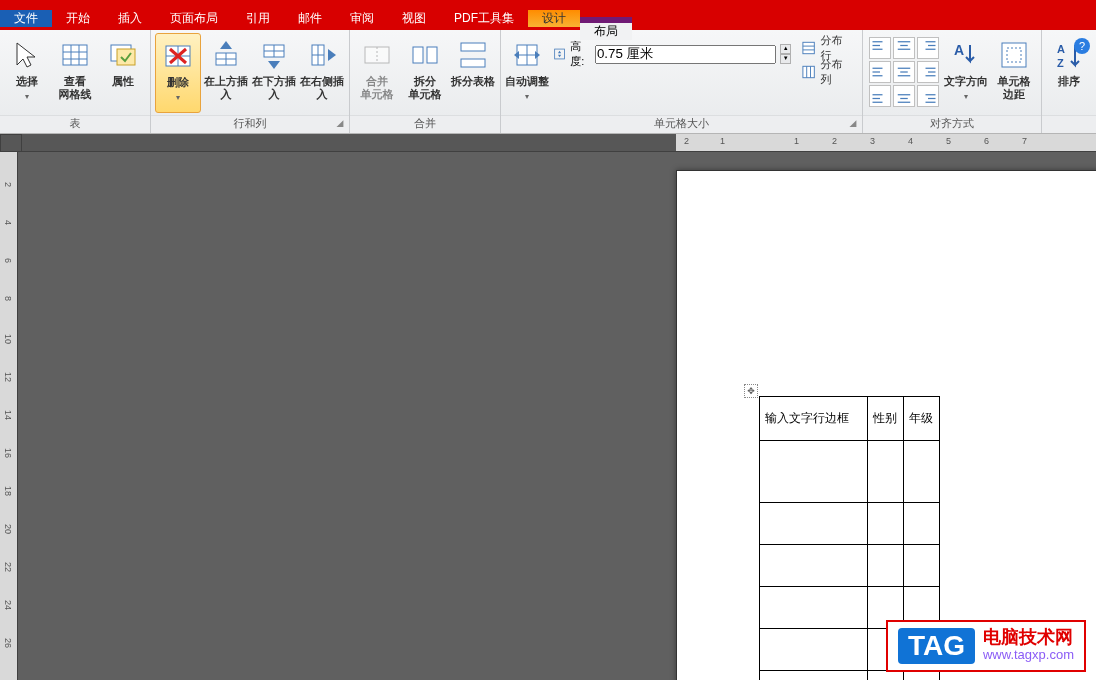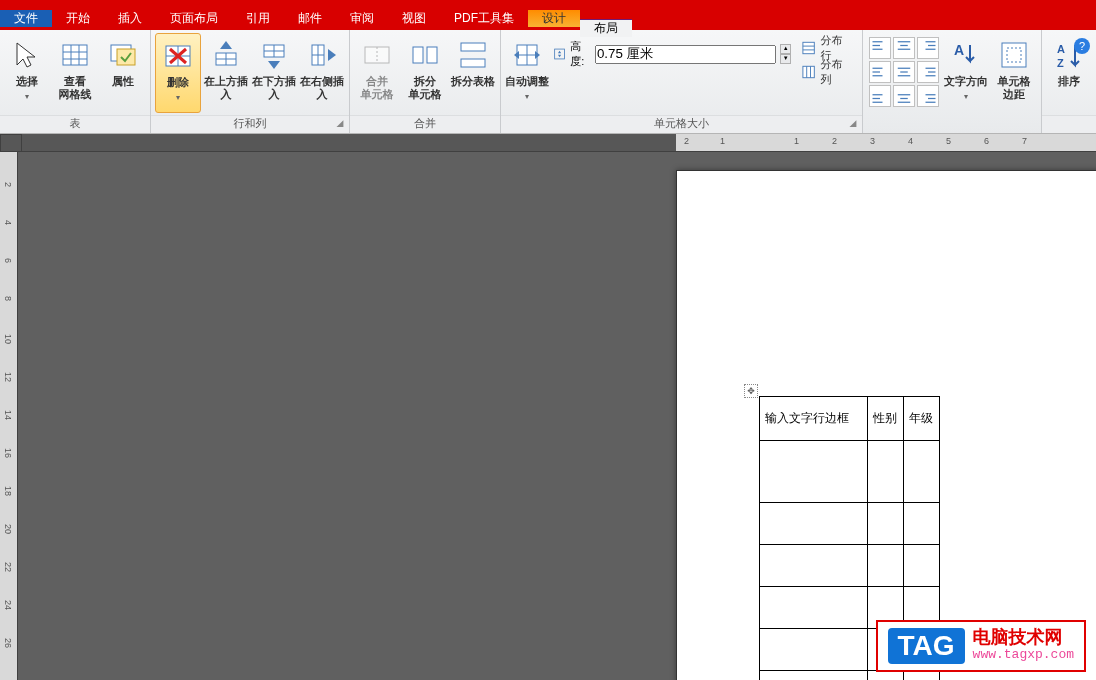--- a/index.html
+++ b/index.html
@@ -5,21 +5,21 @@
 * { margin: 0; padding: 0; box-sizing: border-box; font-family: "Microsoft YaHei", sans-serif; }
 body { background: #606060; width: 1096px; height: 680px; overflow: hidden; position: relative; }
 
 
 .title-bar { height: 6px; background: #d80000; }
 
 
 .tab-strip { height: 24px; background: #d80000; display: flex; align-items: center; font-size: 12px; color: #fff; }
 .tab { padding: 0 14px; display: flex; align-items: center; cursor: pointer; }
 .tab.file { background: #1a5fb4; }
-.tab.active { background: #f1f2f3; color: #000; border-top: 1px solid #701a75; margin-top: 20px; }
+.tab.active { background: #f1f2f3; color: #000; border-top: 6px solid #701a75; margin-top: 20px; }
 .tab.context { background: linear-gradient(#ff8c00, #f9b233); color: #333; }
 .tab.context.active { background: #f1f2f3; color: #000; }
 
 
 .ribbon { height: 104px; background: linear-gradient(#f6f7f8, #e8eaec); border-bottom: 1px solid #b5b5b5; display: flex; }
 .group { border-right: 1px solid #c9cbce; display: flex; flex-direction: column; }
 .group-body { flex: 1; display: flex; align-items: flex-start; padding: 3px 4px 0 4px; gap: 2px; }
 .group-label { height: 18px; font-size: 11px; color: #555; text-align: center; position: relative; border-top: 1px solid #dcdee0; background: #edeef0; }
 .group-label .launcher { position: absolute; right: 3px; top: 2px; width: 12px; height: 12px; font-size: 9px; color: #888; cursor: pointer; }
 
@@ -59,21 +59,21 @@
 .doc-table td.c1 { width: 108px; }
 .doc-table td.c2 { width: 36px; margin-left: 36px; }
 .doc-table td.c3 { width: 36px; margin-top: 44px; }
 .doc-table tr.hdr td { height: 28px; }
 
 
 .watermark { position: absolute; right: 10px; bottom: 8px; display: flex; align-items: center; gap: 8px; background: #fff; padding: 6px 10px; border: 2px solid #e00000; }
 .watermark .tag { background: #1073d6; color: #fff; font-weight: bold; font-size: 28px; padding: 2px 10px; border-radius: 4px; font-family: Arial; }
 .watermark .txt { display: flex; flex-direction: column; line-height: 18px; }
 .watermark .t1 { color: #e00000; font-size: 18px; font-weight: bold; }
-.watermark .t2 { color: #ec4899; font-size: 13px; font-family: Liberation Mono, monospace; }
+.watermark .t2 { color: #8b5cf6; font-size: 13px; }
 
 .help-ico { position: absolute; right: 6px; top: 38px; width: 16px; height: 16px; background: #2a7de1; color: #fff; border-radius: 50%; font-size: 11px; text-align: center; line-height: 16px; cursor: pointer; }
 </style>
 </head>
 <body>
 
 <div class="title-bar"></div>
 
 <div class="tab-strip">
   <div class="tab file">文件</div>
@@ -365,20 +365,21 @@
         <div class="ico">
             <svg viewBox="0 0 32 32">
               <rect x="4" y="4" width="24" height="24" fill="#fff" stroke="#4a7ebb"></rect>
               <rect x="9" y="9" width="14" height="14" fill="none" stroke="#4a7ebb" stroke-dasharray="2"></rect>
             </svg>
           </div>
         <div class="lbl" style="white-space:pre-line">单元格
 边距</div>
       </div>
     </div>
+    <div class="group-label"><span>对齐方式</span></div>
   </div>
 
   <div class="group" style="border-right:none">
     <div class="group-body">
       <div class="big-btn">
         <div class="ico">
             <svg viewBox="0 0 32 32">
               <text x="4" y="14" font-size="11" fill="#2a5ca8" font-weight="bold">A</text>
               <text x="4" y="28" font-size="11" fill="#2a5ca8" font-weight="bold">Z</text>
               <path d="M22 6 L22 26 L18 22 M22 26 L26 22" stroke="#2a5ca8" stroke-width="2" fill="none"></path>

